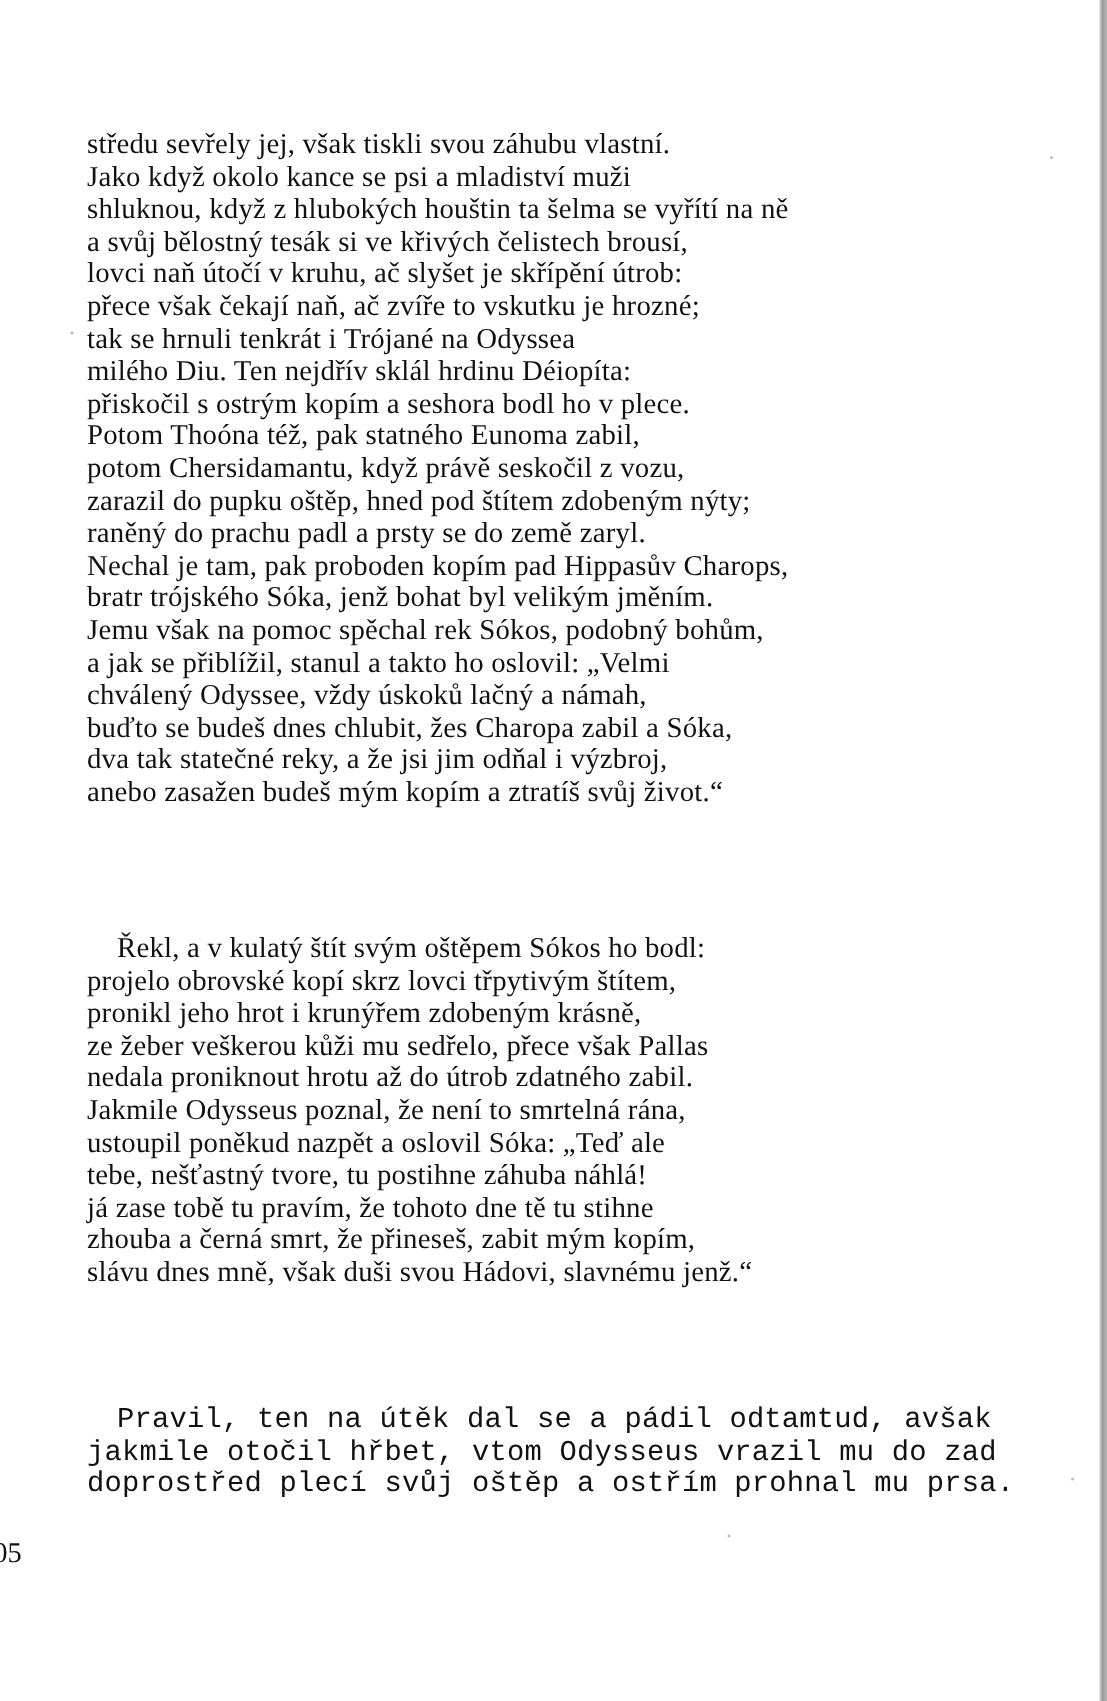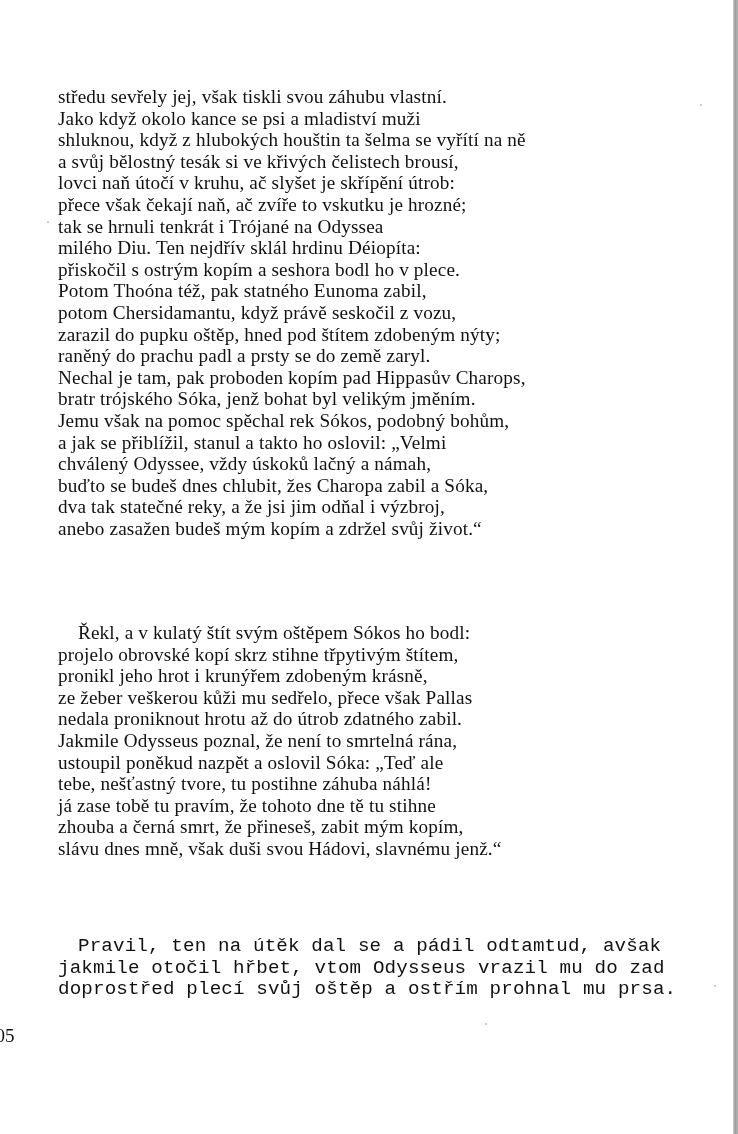--- a/index.html
+++ b/index.html
@@ -85,26 +85,26 @@
     <span class="line">potom Chersidamantu, když právě seskočil z vozu,</span>
     <span class="line">zarazil do pupku oštěp, hned pod štítem zdobeným nýty;</span>
     <span class="line">raněný do prachu padl a prsty se do země zaryl.</span>
     <span class="line">Nechal je tam, pak proboden kopím pad Hippasův Charops,</span>
     <span class="line">bratr trójského Sóka, jenž bohat byl velikým jměním.</span>
     <span class="line">Jemu však na pomoc spěchal rek Sókos, podobný bohům,</span>
     <span class="line">a jak se přiblížil, stanul a takto ho oslovil: „Velmi</span>
     <span class="line">chválený Odyssee, vždy úskoků lačný a námah,</span>
     <span class="line">buďto se budeš dnes chlubit, žes Charopa zabil a Sóka,</span>
     <span class="line">dva tak statečné reky, a že jsi jim odňal i výzbroj,</span>
-    <span class="line">anebo zasažen budeš mým kopím a zdržel svůj život.“</span>
+    <span class="line">anebo zasažen budeš mým kopím a ztratíš svůj život.“</span>
   </div>
 
   <div class="text-block" id="para-2">
     <span class="line indent">Řekl, a v kulatý štít svým oštěpem Sókos ho bodl:</span>
-    <span class="line">projelo obrovské kopí skrz stihne třpytivým štítem,</span>
+    <span class="line">projelo obrovské kopí skrz lovci třpytivým štítem,</span>
     <span class="line">pronikl jeho hrot i krunýřem zdobeným krásně,</span>
     <span class="line">ze žeber veškerou kůži mu sedřelo, přece však Pallas</span>
     <span class="line">nedala proniknout hrotu až do útrob zdatného zabil.</span>
     <span class="line">Jakmile Odysseus poznal, že není to smrtelná rána,</span>
     <span class="line">ustoupil poněkud nazpět a oslovil Sóka: „Teď ale</span>
     <span class="line">tebe, nešťastný tvore, tu postihne záhuba náhlá!</span>
     <span class="line">já zase tobě tu pravím, že tohoto dne tě tu stihne</span>
     <span class="line">zhouba a černá smrt, že přineseš, zabit mým kopím,</span>
     <span class="line">slávu dnes mně, však duši svou Hádovi, slavnému jenž.“</span>
   </div>

